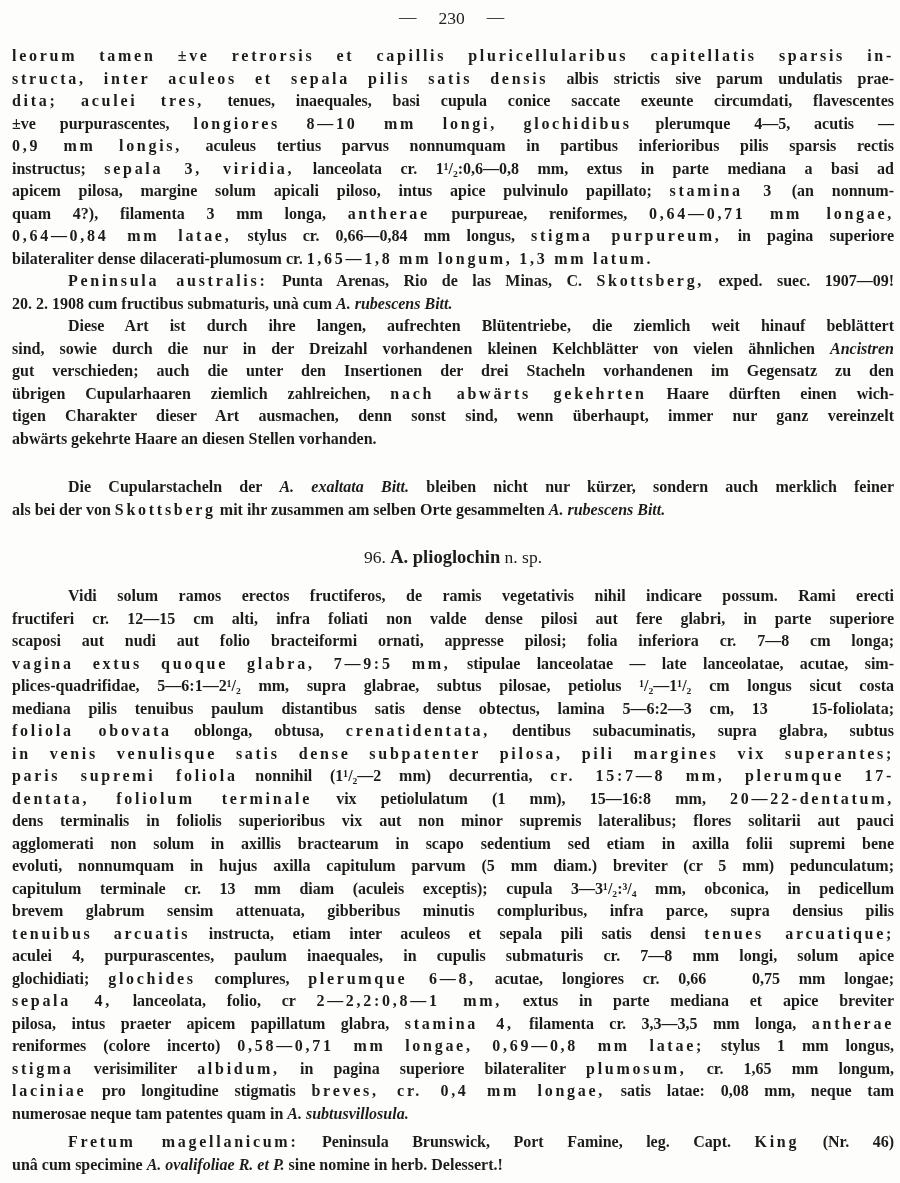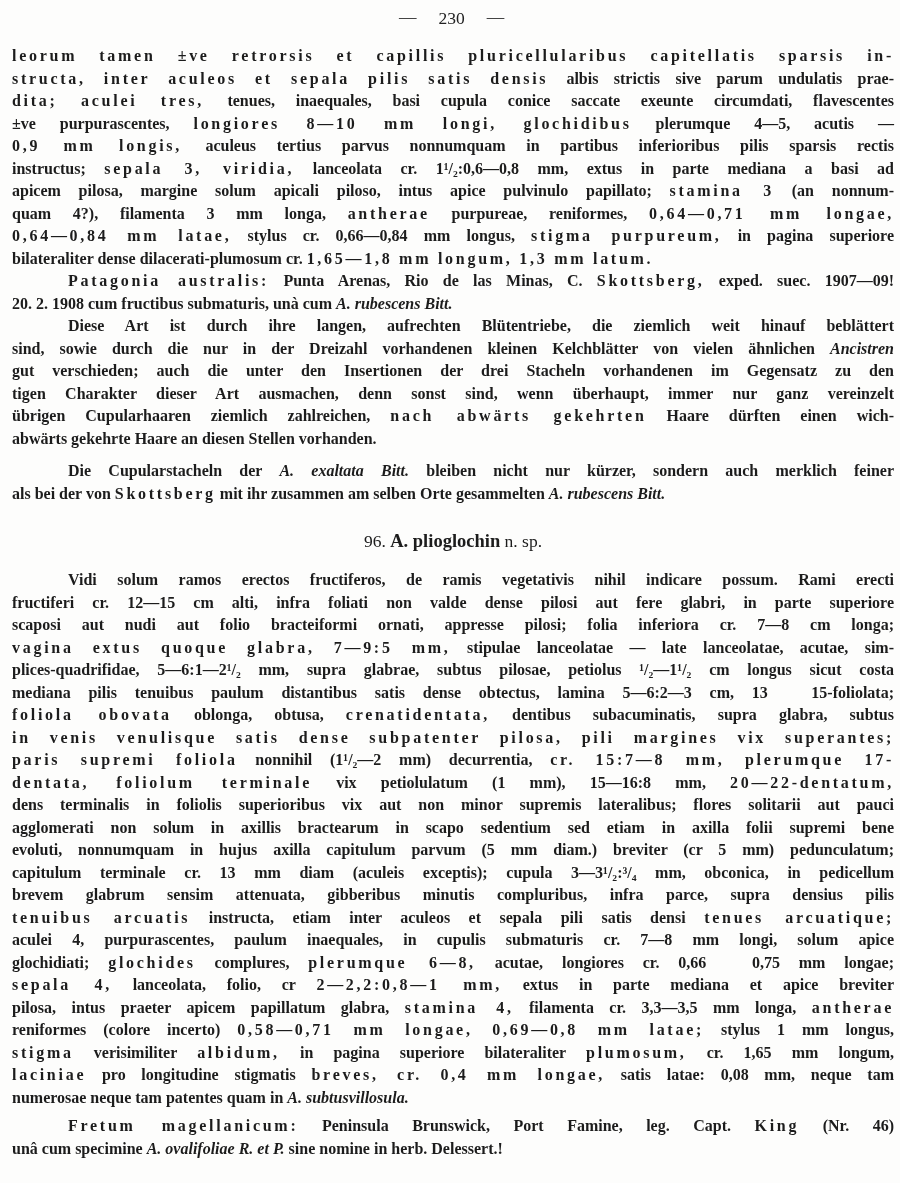--- a/index.html
+++ b/index.html
@@ -40,21 +40,21 @@
   .sp{letter-spacing:0.17em;}
   .it{font-style:italic;}
   .b{font-weight:bold;}
   .heading{
     text-align:center;
     font-size:17.5px;
     margin:26px 0 17px 0;
   }
   .heading .b{font-size:18.5px;}
   
-  #content > .para.gap-before{margin-top:10px;}
+  #content > .para.gap-before{margin-top:26px;}
   #content > .para.gap-small{margin-top:6px;}
 </style>
 </head>
 <body>
 
 <div class="page">
   <div class="pagenum-row">
     <span class="dash">—</span><span>230</span><span class="dash">—</span>
   </div>
   <div id="content">
@@ -64,29 +64,29 @@
         <div class="line"><span class="sp">dita; aculei tres, </span><span>tenues, inaequales, basi cupula conice saccate exeunte circumdati, flavescentes</span></div>
         <div class="line"><span>±ve purpurascentes, </span><span class="sp">longiores 8—10 mm longi, glochidibus</span><span> plerumque 4—5, acutis —</span></div>
         <div class="line"><span class="sp">0,9 mm longis, </span><span>aculeus tertius parvus nonnumquam in partibus inferioribus pilis sparsis rectis</span></div>
         <div class="line"><span>instructus; </span><span class="sp">sepala 3, viridia,</span><span> lanceolata cr. 1¹/₂:0,6—0,8 mm, extus in parte mediana a basi ad</span></div>
         <div class="line"><span>apicem pilosa, margine solum apicali piloso, intus apice pulvinulo papillato; </span><span class="sp">stamina 3</span><span> (an nonnum-</span></div>
         <div class="line"><span>quam 4?), filamenta 3 mm longa, </span><span class="sp">antherae</span><span> purpureae, reniformes, </span><span class="sp">0,64—0,71 mm longae,</span></div>
         <div class="line"><span class="sp">0,64—0,84 mm latae,</span><span> stylus cr. 0,66—0,84 mm longus, </span><span class="sp">stigma purpureum,</span><span> in pagina superiore</span></div>
         <div class="line last"><span>bilateraliter dense dilacerati-plumosum cr. </span><span class="sp">1,65—1,8 mm longum, 1,3 mm latum.</span></div>
       </div>
       <div class="para">
-        <div class="line indent"><span class="sp">Patagonia australis:</span><span> Punta Arenas, Rio de las Minas, C. </span><span class="sp">Skottsberg,</span><span> exped. suec. 1907—09!</span></div>
+        <div class="line indent"><span class="sp">Peninsula australis:</span><span> Punta Arenas, Rio de las Minas, C. </span><span class="sp">Skottsberg,</span><span> exped. suec. 1907—09!</span></div>
         <div class="line last"><span>20. 2. 1908 cum fructibus submaturis, unà cum </span><span class="it">A. rubescens Bitt.</span></div>
       </div>
       <div class="para">
         <div class="line indent"><span>Diese Art ist durch ihre langen, aufrechten Blütentriebe, die ziemlich weit hinauf beblättert</span></div>
         <div class="line"><span>sind, sowie durch die nur in der Dreizahl vorhandenen kleinen Kelchblätter von vielen ähnlichen </span><span class="it">Ancistren</span></div>
         <div class="line"><span>gut verschieden; auch die unter den Insertionen der drei Stacheln vorhandenen im Gegensatz zu den</span></div>
+        <div class="line"><span>übrigen Cupularhaaren ziemlich zahlreichen, </span><span class="sp">nach abwärts gekehrten</span><span> Haare dürften einen wich-</span></div>
         <div class="line"><span>tigen Charakter dieser Art ausmachen, denn sonst sind, wenn überhaupt, immer nur ganz vereinzelt</span></div>
-        <div class="line"><span>übrigen Cupularhaaren ziemlich zahlreichen, </span><span class="sp">nach abwärts gekehrten</span><span> Haare dürften einen wich-</span></div>
         <div class="line last"><span>abwärts gekehrte Haare an diesen Stellen vorhanden.</span></div>
       </div>
       <div class="para gap-before">
         <div class="line indent"><span>Die Cupularstacheln der </span><span class="it">A. exaltata Bitt.</span><span> bleiben nicht nur kürzer, sondern auch merklich feiner</span></div>
         <div class="line last"><span>als bei der von </span><span class="sp">Skottsberg</span><span> mit ihr zusammen am selben Orte gesammelten </span><span class="it">A. rubescens Bitt.</span></div>
       </div>
       <div class="heading"><span>96. </span><span class="b">A. plioglochin</span><span> n. sp.</span></div>
       <div class="para">
         <div class="line indent"><span>Vidi solum ramos erectos fructiferos, de ramis vegetativis nihil indicare possum.  Rami erecti</span></div>
         <div class="line"><span>fructiferi cr. 12—15 cm alti, infra foliati non valde dense pilosi aut fere glabri, in parte superiore</span></div>

